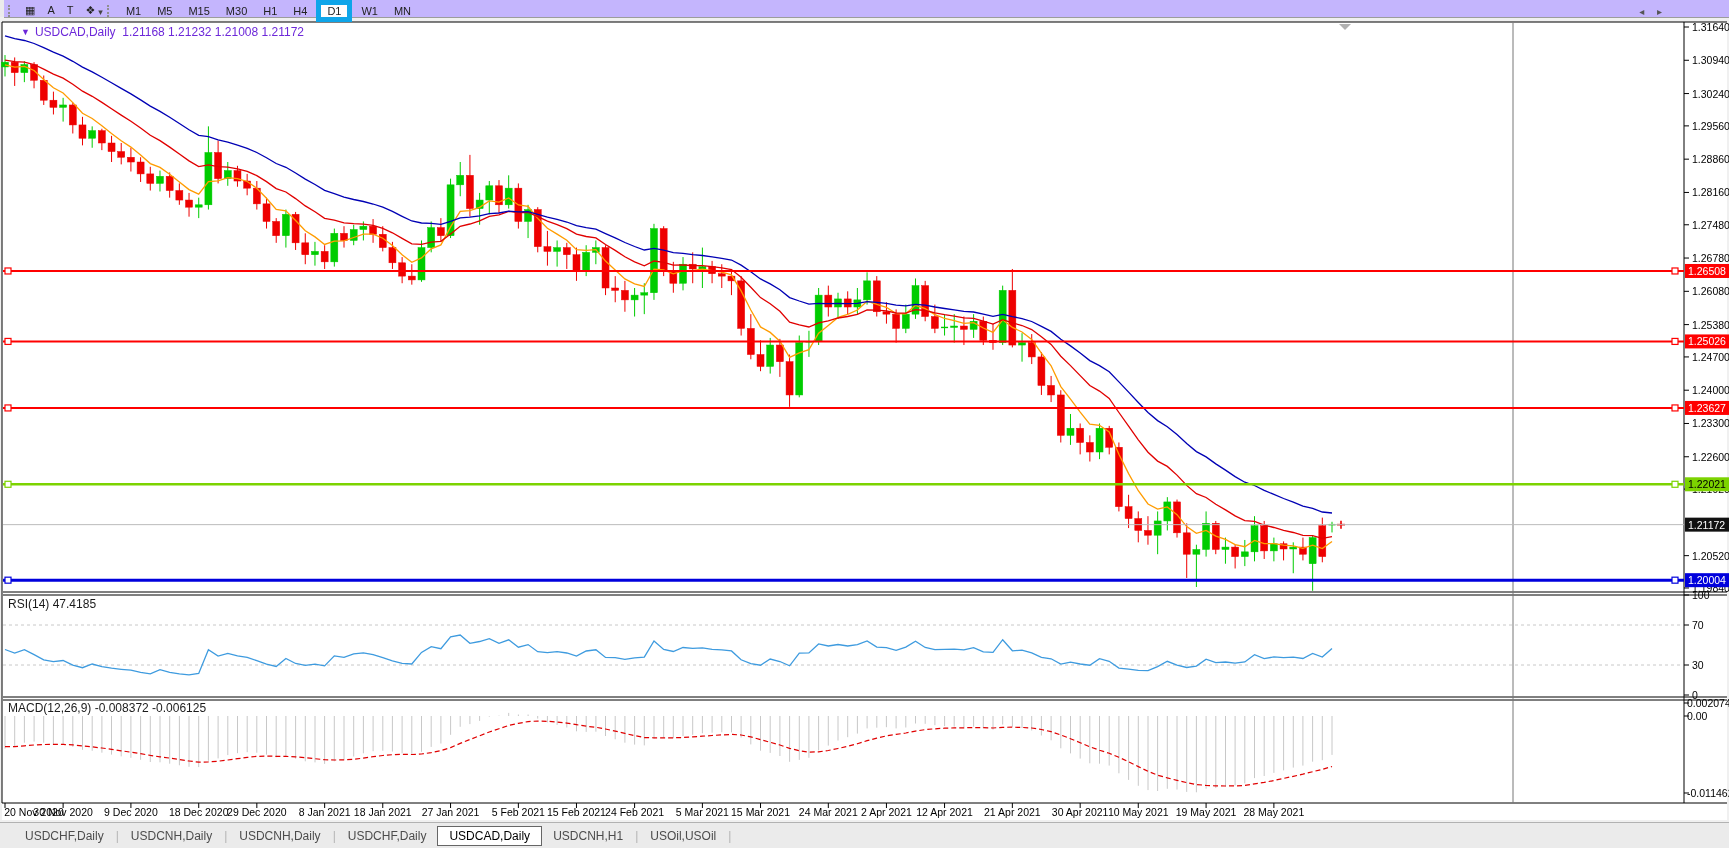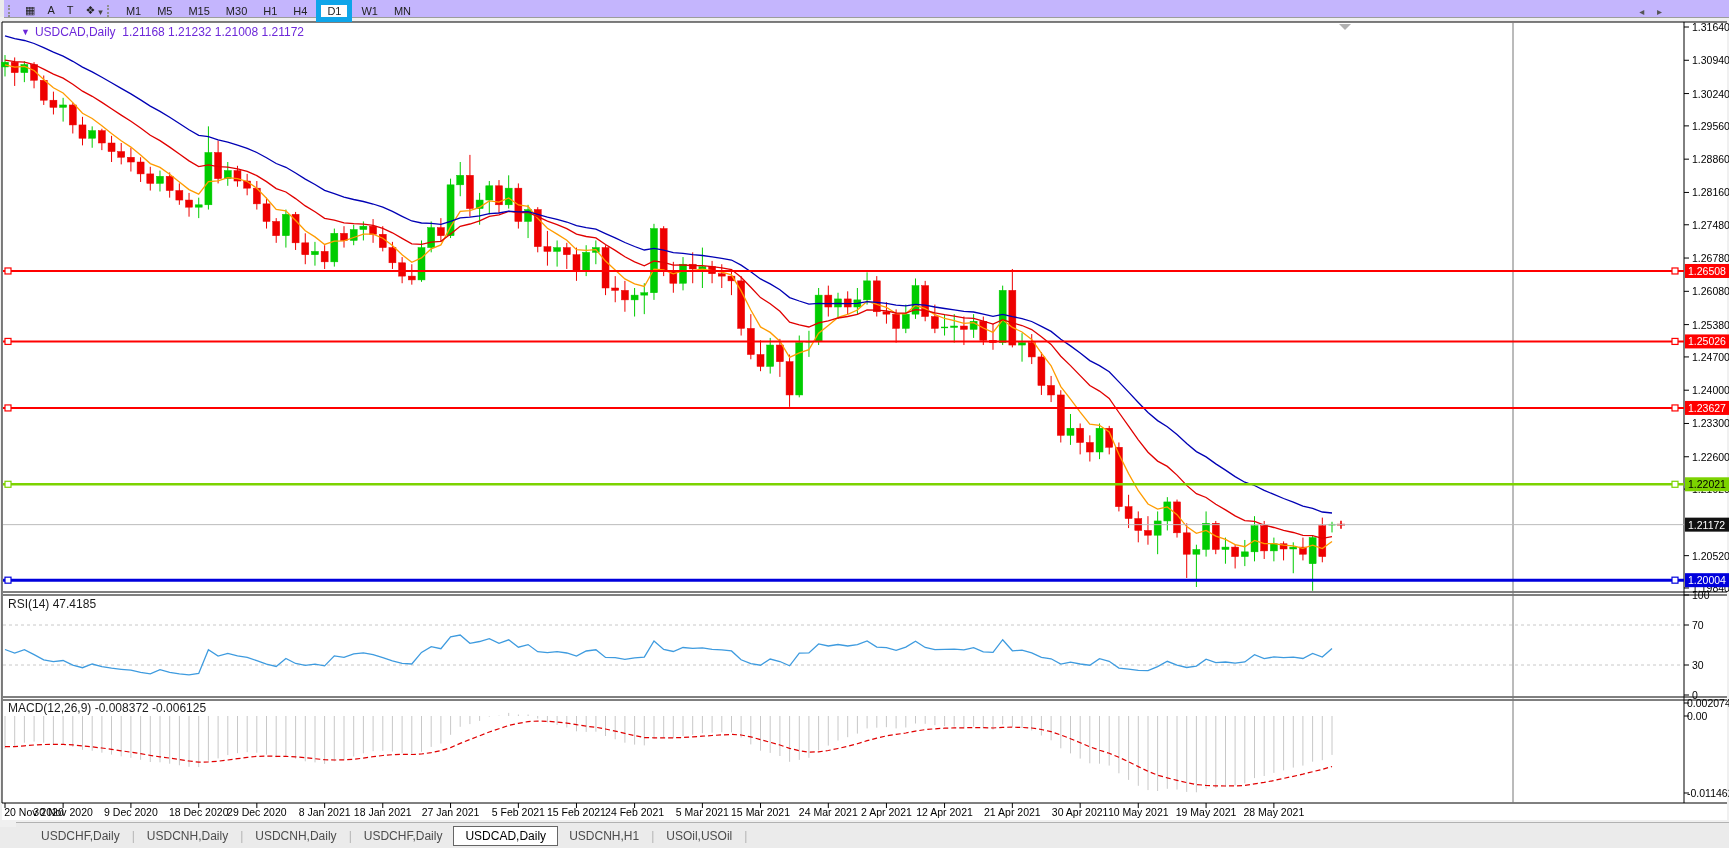--- a/index.html
+++ b/index.html
@@ -12,21 +12,21 @@
   .tbtn{padding:1px 7px;margin:0 1px;cursor:pointer;white-space:nowrap}
   .tbtn.icon{padding:1px 5px;font-size:11px}
   .tbtn.active{background:#fdfdfd;border:5px solid #0ea5e9;padding:0 6px}
   .caret{font-size:9px;color:#444;margin-left:-3px;cursor:pointer}
   .chart-title{position:absolute;top:25px;left:21px;font-size:12px;font-weight:normal;
                color:#6d28d9;z-index:3;white-space:nowrap}
   .chart-title .arr{font-size:9px;margin-right:5px;vertical-align:1px;cursor:pointer}
   .pane-label{position:absolute;font-size:12px;color:#1b1b1b;z-index:3;white-space:nowrap}
   #rsi-label{top:597px;left:8px}
   #macd-label{top:701px;left:8px}
-  .tabbar{position:absolute;left:16px;right:0;bottom:0;height:25px;background:#ebebeb;
+  .tabbar{position:absolute;left:0;right:0;bottom:0;height:25px;background:#ebebeb;
           border-top:1px solid #b2b2b2;display:flex;align-items:center;
           font-size:12px;color:#4c4c4c;z-index:6;padding-left:14px}
   .tab{padding:3px 11px;cursor:pointer}
   .tab.active{background:#fff;border:1px solid #666;color:#000;padding:2px 11px}
   .tab-sep{color:#b4b4b4;margin:0 1px}
   .arrows{position:absolute;right:62px;top:6px;color:#555;font-size:10px;z-index:7}
   .arrows span{margin:0 5px;cursor:pointer}
   svg{position:absolute;top:0;left:0;z-index:1}
 </style>
 </head>

